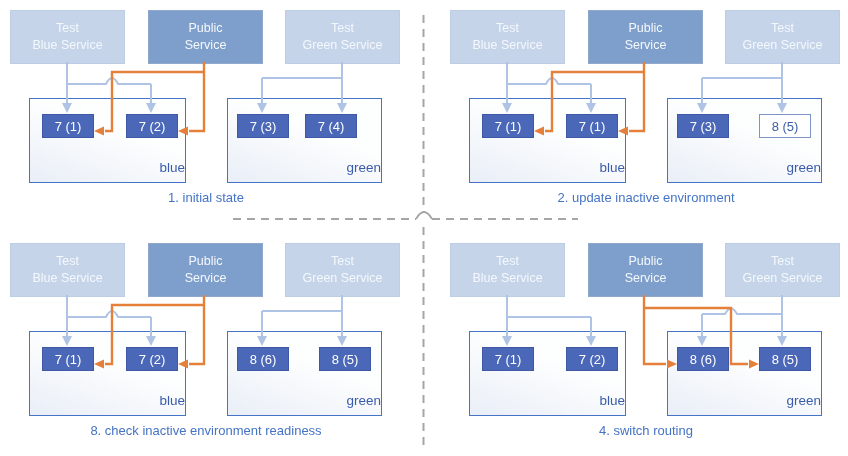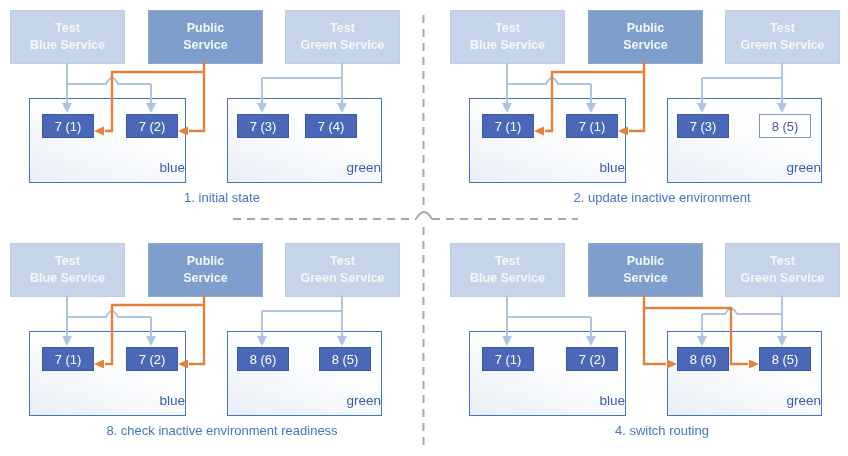--- a/index.html
+++ b/index.html
@@ -2,33 +2,33 @@
 <html style="--service_light: #c5d4e9; --service_public: #7e9fcb; --service_text: #f4f8fd; --pod_fill: #4a67b8; --pod_border: #3e58a5; --pod_outline_border: #7e93c6; --pod_outline_text: #3d5ca8; --env_border: #4573c5; --env_label: #3a5cad; --line_blue: #afc4e4; --orange: #e5803b; --caption: #4573c5; --divider: #a6a6a6;"><head>
 <meta charset="utf-8">
 <style>
   html,body{margin:0;padding:0;background:#ffffff;}
   body{width:848px;height:456px;position:relative;overflow:hidden;
        font-family:"Liberation Sans", sans-serif;}
   .stage{position:absolute;left:0;top:0;width:848px;height:456px;}
   .quadrant{position:absolute;width:424px;height:212px;}
   .svc{position:absolute;top:10px;width:113px;height:52px;display:flex;
        flex-direction:column;align-items:center;justify-content:center;
-       font-size:12.5px;line-height:17px;text-align:center;color:var(--service_text);font-weight:bold;}
+       font-size:12.5px;line-height:17px;text-align:center;color:var(--service_text);}
   .svc.light{background:var(--service_light);border:1px solid #bccde4;}
   .svc.public{background:var(--service_public);border:1px solid #8fa8cc;}
   .env{position:absolute;top:98px;height:85px;border:1px solid var(--env_border);
        background:linear-gradient(200deg,#fdfefe 40%,#e9eef7 100%);box-sizing:border-box;}
   .env-label{position:absolute;left:0;right:0;bottom:7px;text-align:right;
        font-size:13.5px;color:var(--env_label);}
   .pod{position:absolute;top:15px;width:52px;height:24px;display:flex;
        align-items:center;justify-content:center;font-size:13px;color:#ffffff;
        background:var(--pod_fill);border:1px solid var(--pod_border);box-sizing:border-box;}
   .pod.outline{background:#ffffff;border:1px solid var(--pod_outline_border);
        color:var(--pod_outline_text);}
-  .caption{position:absolute;left:16px;width:412px;top:190px;text-align:center;
+  .caption{position:absolute;left:0;width:412px;top:190px;text-align:center;
        font-size:13px;color:var(--caption);}
   svg.arrows{position:absolute;left:0;top:0;pointer-events:none;}
   .lb path{stroke:var(--line_blue);stroke-width:2;fill:none;}
   .lb polygon{fill:var(--line_blue);}
   .or path{stroke:var(--orange);stroke-width:2.4;fill:none;}
   .or polygon{fill:var(--orange);}
   .divider path{stroke:var(--divider);stroke-width:2;fill:none;}
 </style>
 </head>
 <body>

